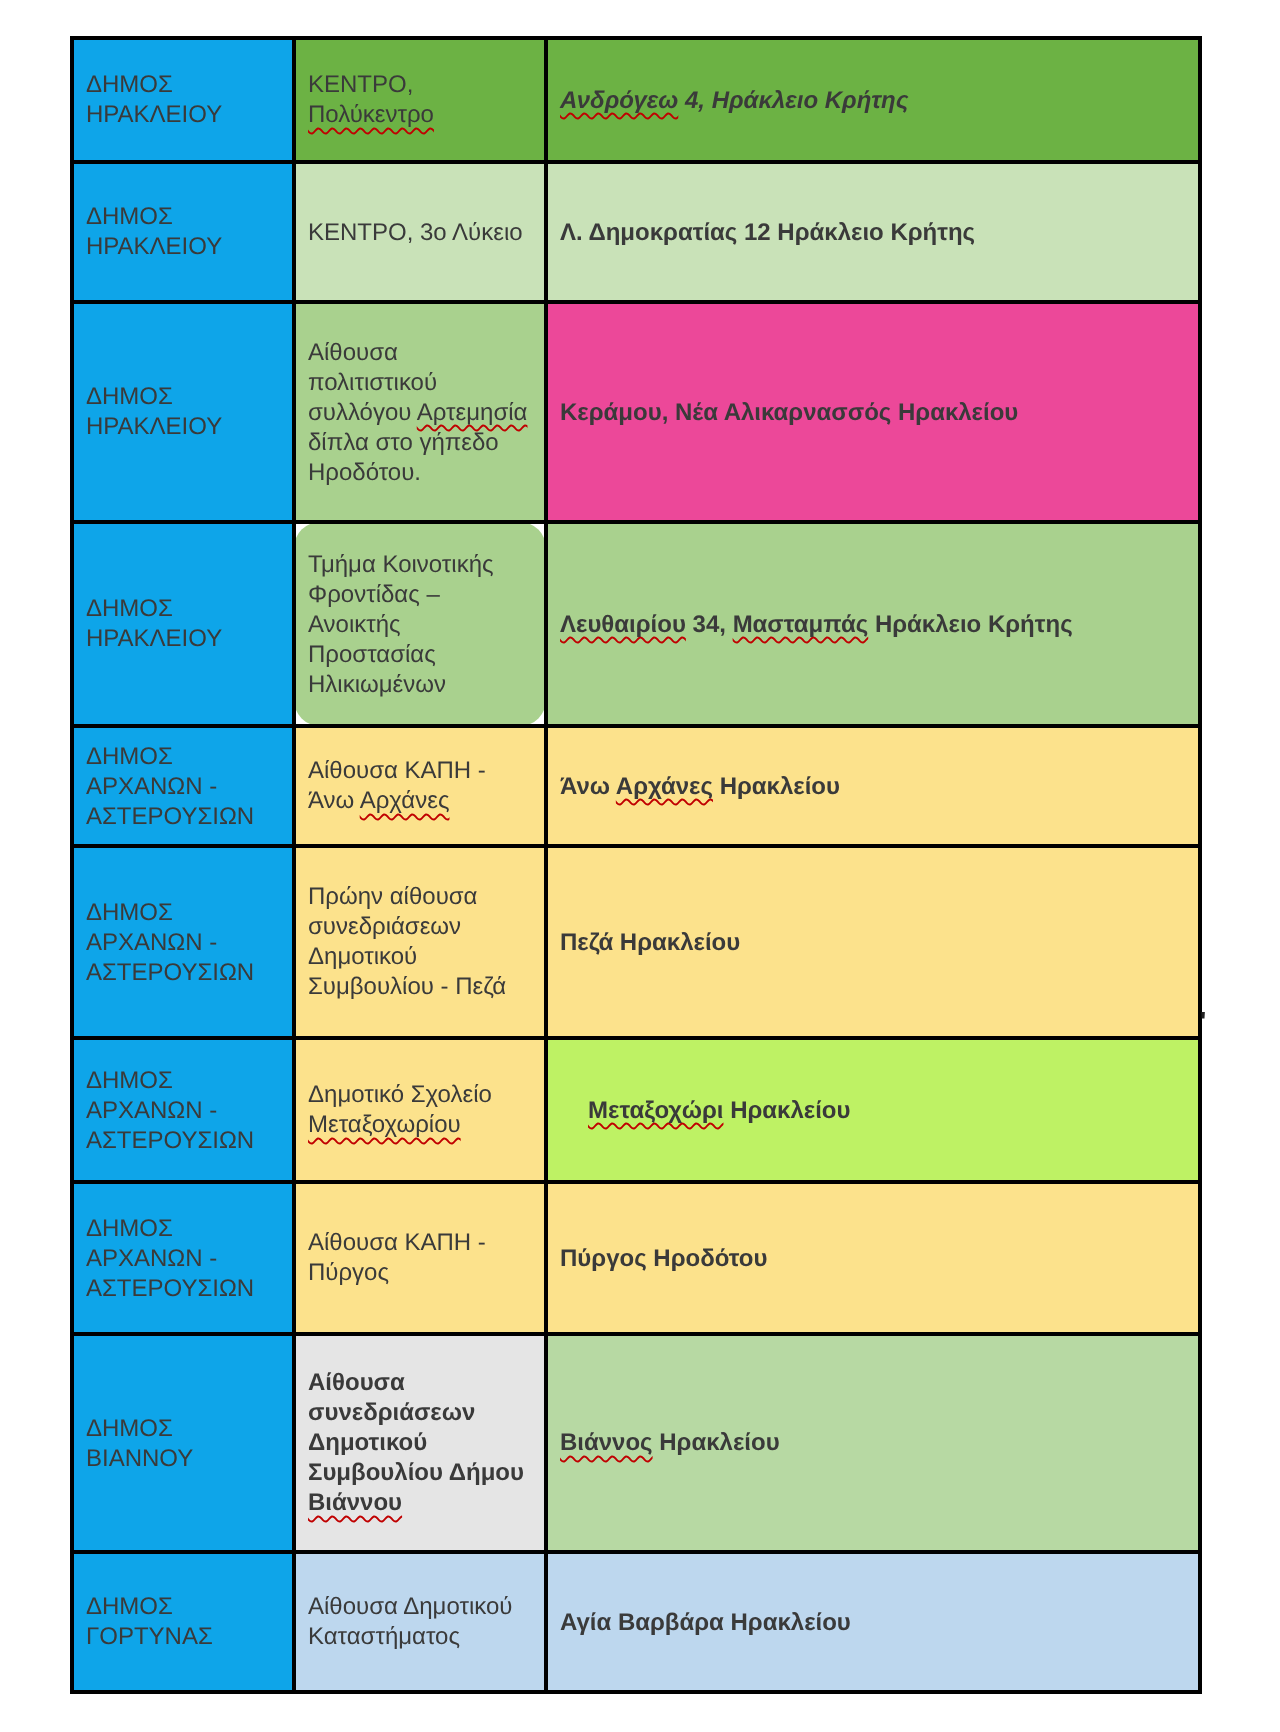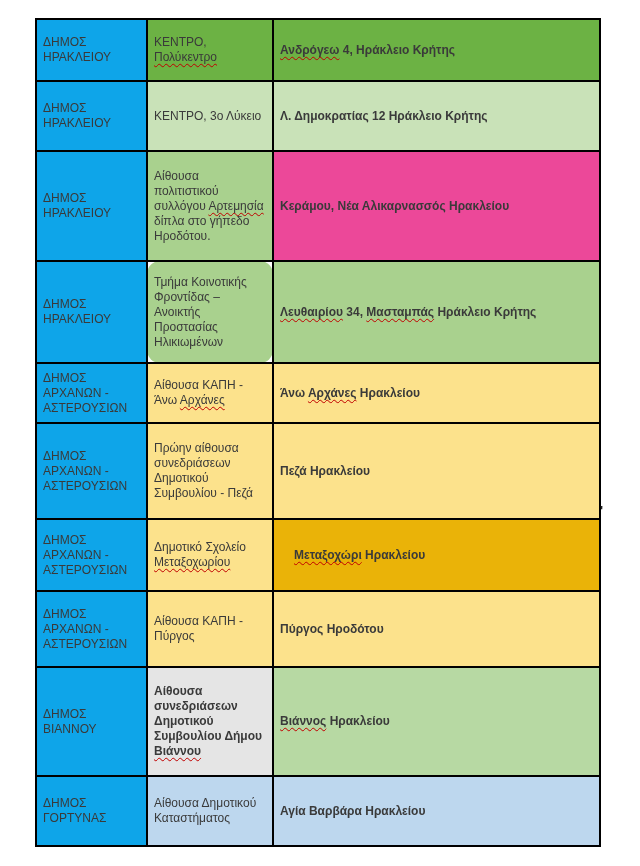--- a/index.html
+++ b/index.html
@@ -49,21 +49,21 @@
   <table class="venues">
     <colgroup>
       <col style="width:111px">
       <col style="width:126px">
       <col style="width:327px">
     </colgroup>
     <tbody>
         <tr style="height: 62px;">
           <td class="c0"><span>ΔΗΜΟΣ ΗΡΑΚΛΕΙΟΥ</span></td>
           <td class="c1" style="background: rgb(108, 178, 68);"><span>ΚΕΝΤΡΟ, </span><span class="misspelled">Πολύκεντρο</span></td>
-          <td class="c2" style="background: rgb(108, 178, 68);"><span class="misspelled">Ανδρόγεω</span><span> 4, Ηράκλειο Κρήτης</span></td>
+          <td class="c2" style="background: rgb(108, 178, 68); font-style: italic;"><span class="misspelled">Ανδρόγεω</span><span> 4, Ηράκλειο Κρήτης</span></td>
         </tr>
         <tr style="height: 70px;">
           <td class="c0"><span>ΔΗΜΟΣ ΗΡΑΚΛΕΙΟΥ</span></td>
           <td class="c1" style="background: rgb(201, 226, 184);"><span>ΚΕΝΤΡΟ, 3ο Λύκειο</span></td>
           <td class="c2" style="background: rgb(201, 226, 184);"><span>Λ. Δημοκρατίας 12 Ηράκλειο Κρήτης</span></td>
         </tr>
         <tr style="height: 110px;">
           <td class="c0"><span>ΔΗΜΟΣ ΗΡΑΚΛΕΙΟΥ</span></td>
           <td class="c1" style="background: rgb(169, 209, 142);"><span>Αίθουσα πολιτιστικού συλλόγου </span><span class="misspelled">Αρτεμησία</span><span> δίπλα στο γήπεδο Ηροδότου.</span></td>
           <td class="c2" style="background: #ec4899;"><span>Κεράμου, Νέα Αλικαρνασσός Ηρακλείου</span></td>
@@ -79,21 +79,21 @@
           <td class="c2" style="background: rgb(252, 226, 140);"><span>Άνω </span><span class="misspelled">Αρχάνες</span><span> Ηρακλείου</span></td>
         </tr>
         <tr style="height: 96px;">
           <td class="c0"><span>ΔΗΜΟΣ ΑΡΧΑΝΩΝ - ΑΣΤΕΡΟΥΣΙΩΝ</span></td>
           <td class="c1" style="background: rgb(252, 226, 140);"><span>Πρώην αίθουσα συνεδριάσεων Δημοτικού Συμβουλίου - Πεζά</span></td>
           <td class="c2" style="background: rgb(252, 226, 140);"><span>Πεζά Ηρακλείου</span></td>
         </tr>
         <tr style="height: 72px;">
           <td class="c0"><span>ΔΗΜΟΣ ΑΡΧΑΝΩΝ - ΑΣΤΕΡΟΥΣΙΩΝ</span></td>
           <td class="c1" style="background: rgb(252, 226, 140);"><span>Δημοτικό Σχολείο </span><span class="misspelled">Μεταξοχωρίου</span></td>
-          <td class="c2" style="background: #eab308; padding-left: 20px;"><span class="misspelled">Μεταξοχώρι</span><span> Ηρακλείου</span></td>
+          <td class="c2" style="background: #bef264; padding-left: 20px;"><span class="misspelled">Μεταξοχώρι</span><span> Ηρακλείου</span></td>
         </tr>
         <tr style="height: 76px;">
           <td class="c0"><span>ΔΗΜΟΣ ΑΡΧΑΝΩΝ - ΑΣΤΕΡΟΥΣΙΩΝ</span></td>
           <td class="c1" style="background: rgb(252, 226, 140);"><span>Αίθουσα ΚΑΠΗ - Πύργος</span></td>
           <td class="c2" style="background: rgb(252, 226, 140);"><span>Πύργος Ηροδότου</span></td>
         </tr>
         <tr style="height: 109px;">
           <td class="c0"><span>ΔΗΜΟΣ ΒΙΑΝΝΟΥ</span></td>
           <td class="c1" style="background: #e5e5e5; font-weight: bold;"><span>Αίθουσα συνεδριάσεων Δημοτικού Συμβουλίου Δήμου </span><span class="misspelled">Βιάννου</span></td>
           <td class="c2" style="background: rgb(183, 217, 163);"><span class="misspelled">Βιάννος</span><span> Ηρακλείου</span></td>

